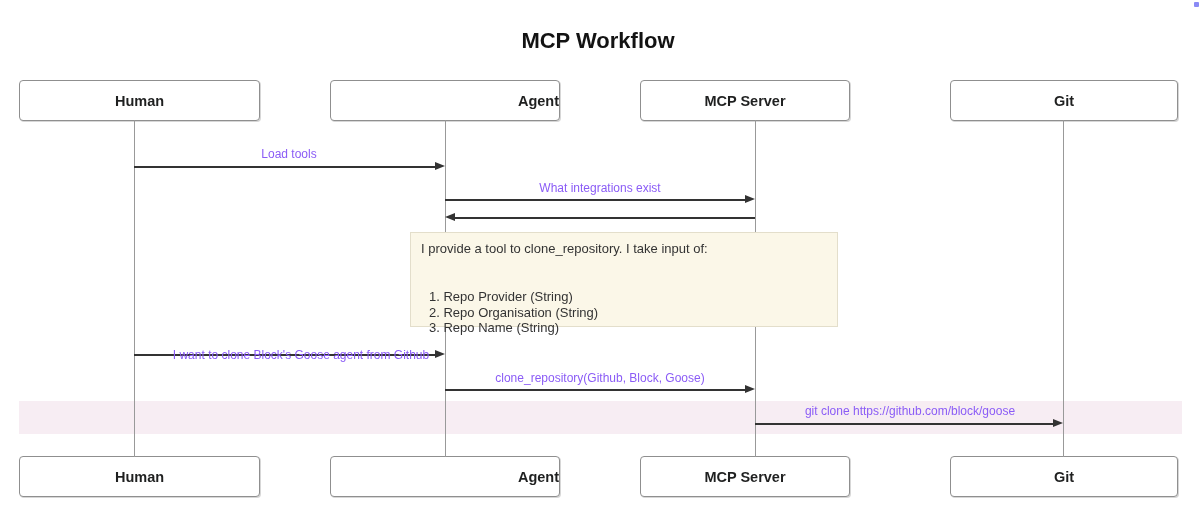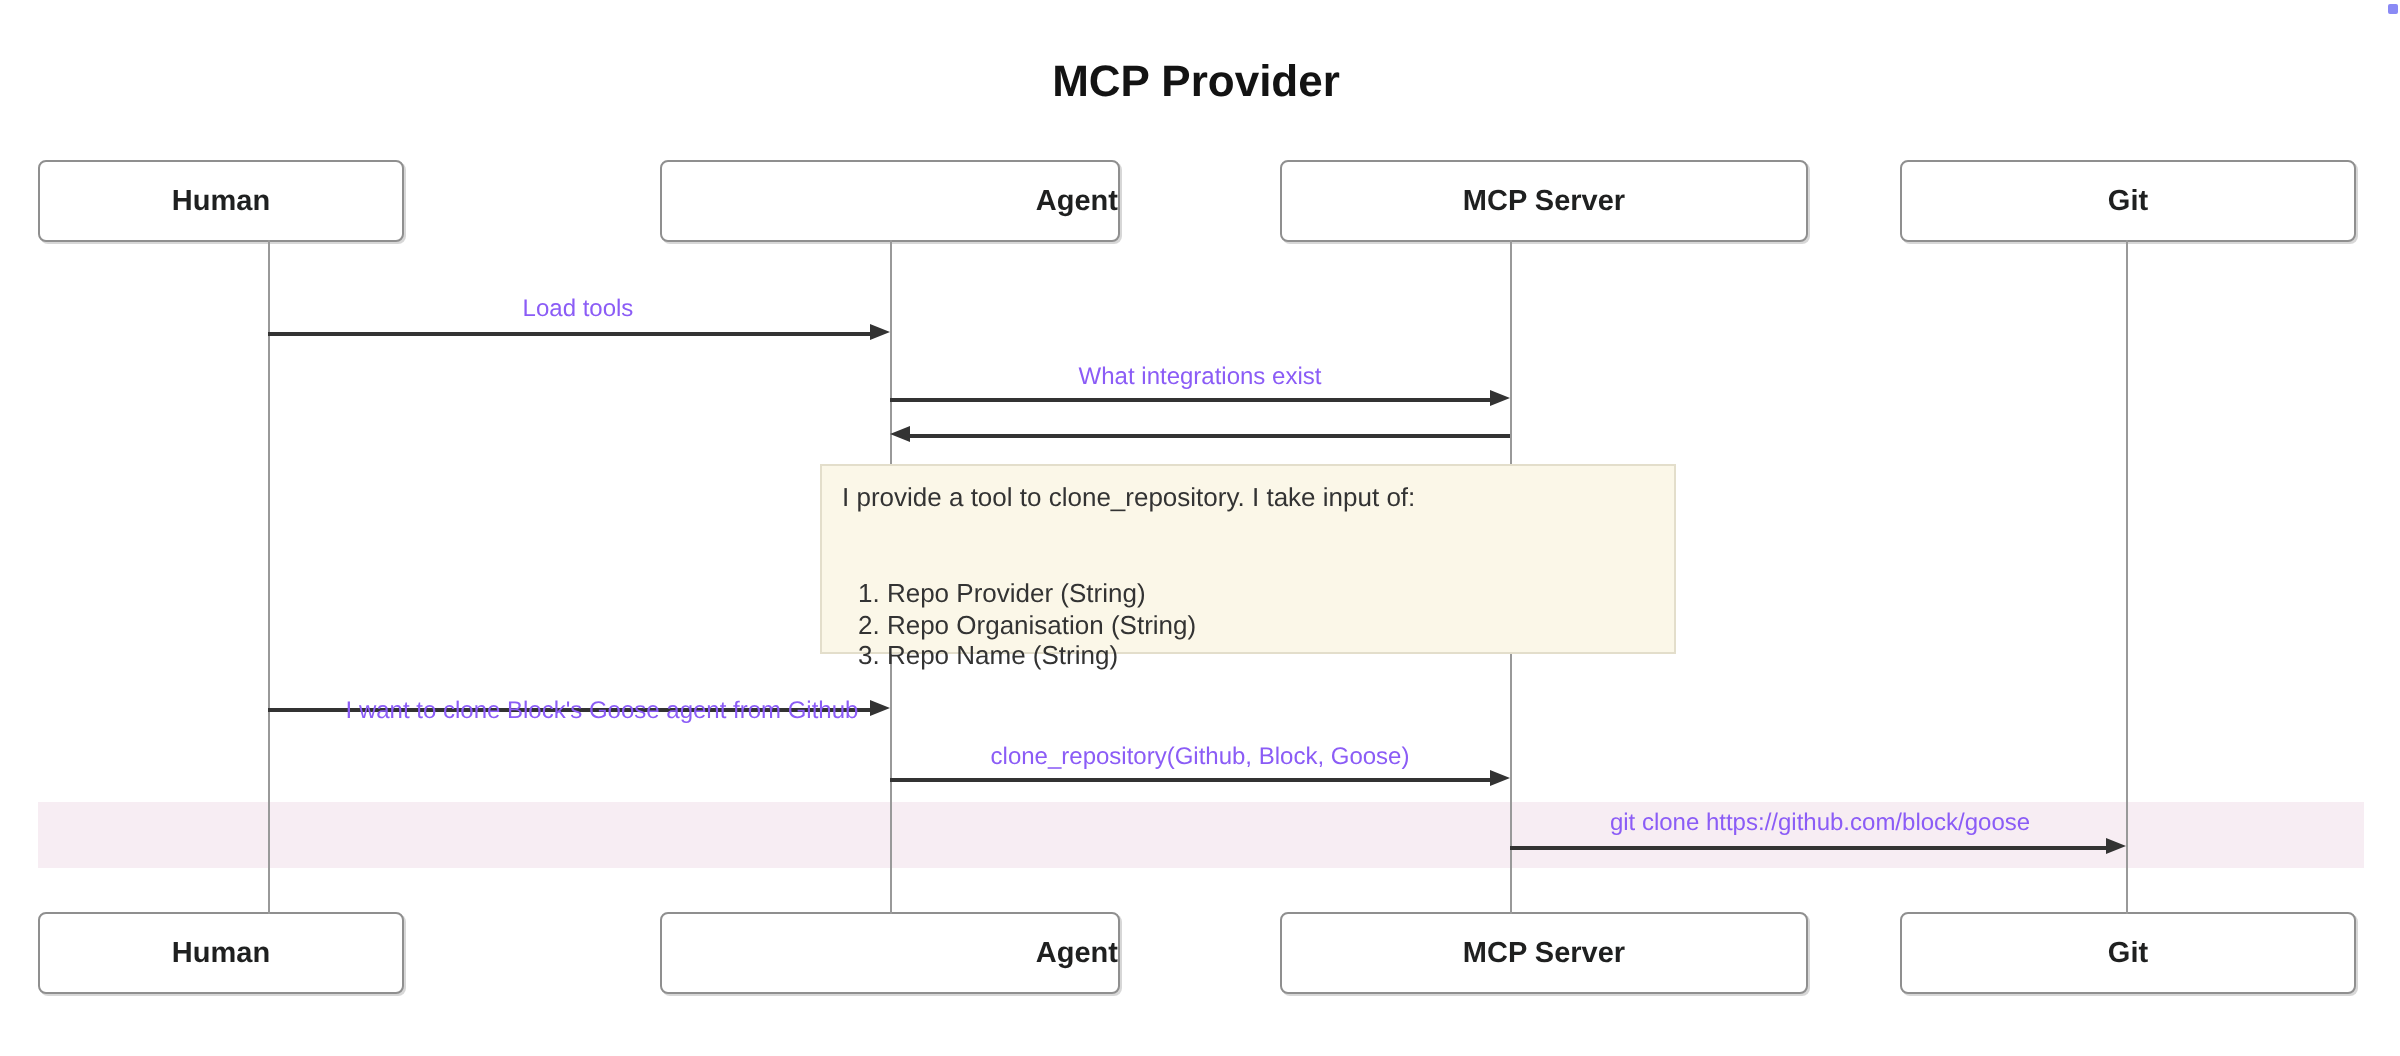--- a/index.html
+++ b/index.html
@@ -29,23 +29,23 @@
     box-shadow: 1px 1px 0 rgba(140,140,140,0.35);
     display: flex;
     align-items: center;
     justify-content: center;
     font-size: 14.5px;
     font-weight: bold;
     color: #1f2020;
   }
   .actor.top { top: 80px; }
   .actor.bottom { top: 456px; }
-  .actor.human { left: 19px;  width: 183px; }
+  .actor.human { left: 19px;  width: 241px; }
   .actor.agent { left: 330px; width: 230px; justify-content: flex-end; }
-  .actor.mcp   { left: 640px; width: 264px; }
+  .actor.mcp   { left: 640px; width: 210px; }
   .actor.git   { left: 950px; width: 228px; }
 
   .lifeline {
     position: absolute;
     top: 120px;
     height: 337px;
     width: 1px;
     background: #999999;
     z-index: 1;
   }
@@ -109,21 +109,21 @@
     background: #8a8af5;
     border-radius: 1px;
     z-index: 4;
   }
 </style>
 </head>
 <body>
 
 <div class="diagram">
 
-  <div class="title">MCP Provider</div>
+  <div class="title">MCP Workflow</div>
   <div class="corner-dot"></div>
 
   <div class="highlight-band"></div>
 
   <div class="lifeline human"></div>
   <div class="lifeline agent"></div>
   <div class="lifeline mcp"></div>
   <div class="lifeline git"></div>
 
   <div class="actor top human">

